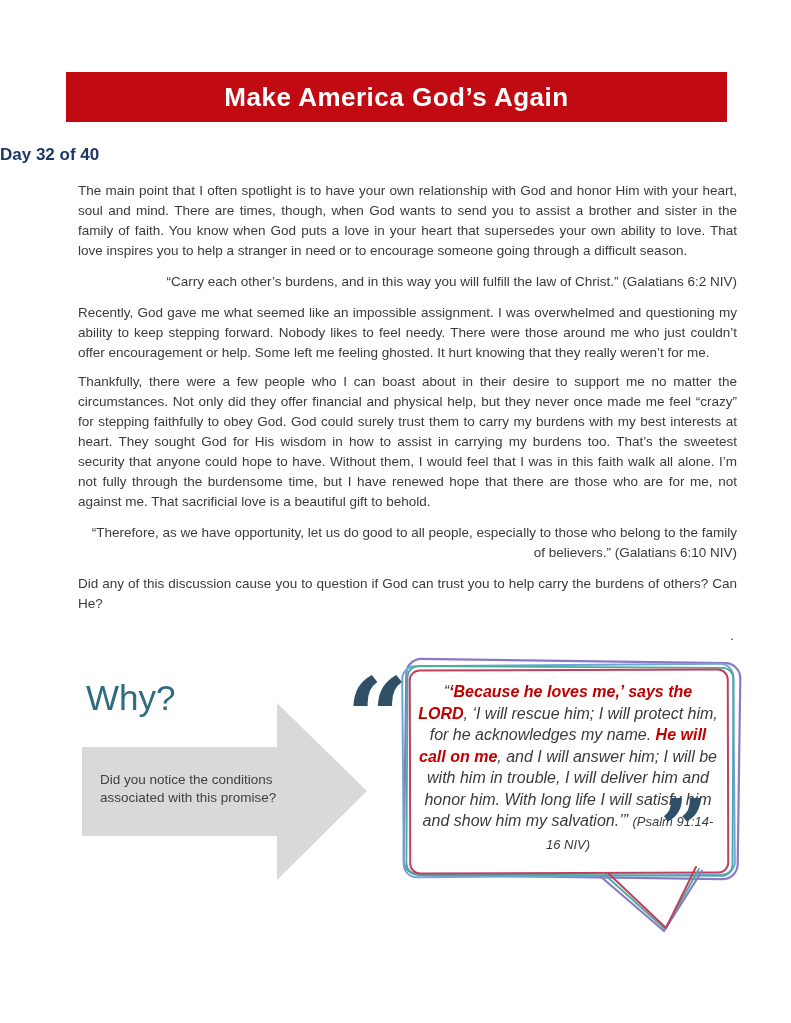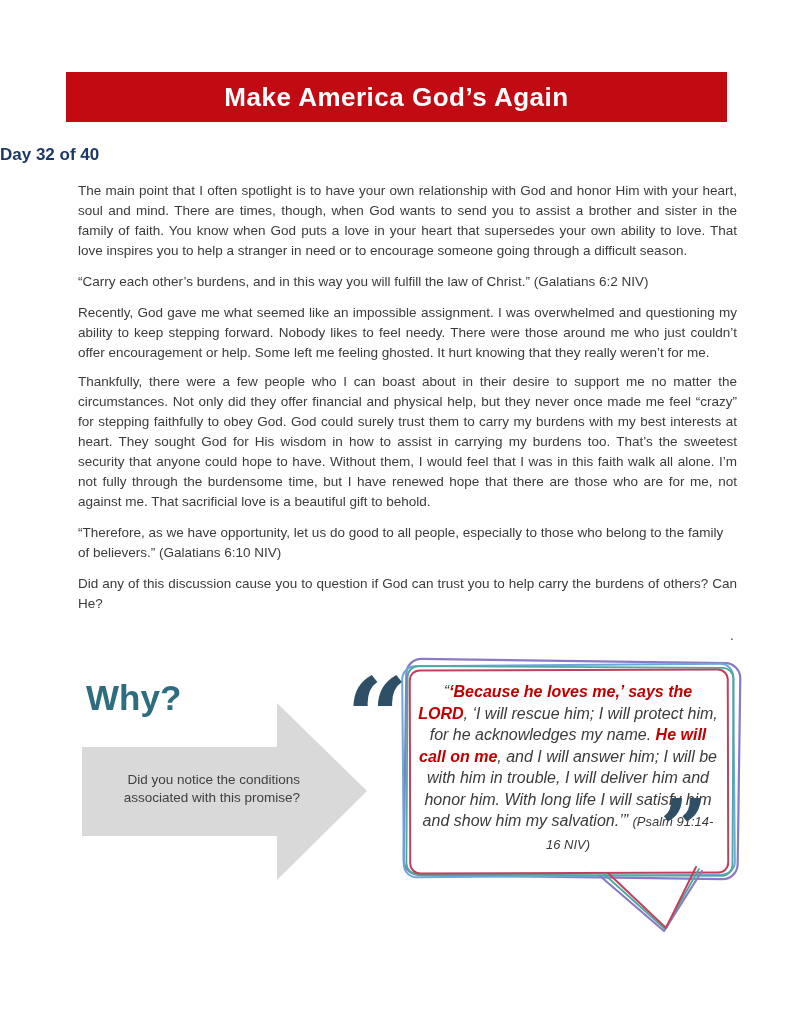--- a/index.html
+++ b/index.html
@@ -25,30 +25,30 @@
   .day-heading{
     position:absolute;left:0;top:145px;width:791px;text-align:left;
     color:#1b3866;font-size:17px;font-weight:bold;
   }
   
   .body-copy{
     position:absolute;left:66px;top:181px;width:659px;
     font-size:13.5px;line-height:20px;color:#3b3b3b;margin-left:12px;
   }
   .body-copy p{margin:0 0 9px 0;text-align:justify;}
-  .body-copy p.quote{text-align:left;margin:11px 0 11px 0;}
+  .body-copy p.quote{text-align:right;margin:11px 0 11px 0;}
   .stray-period{position:absolute;left:730px;top:628px;font-size:13.5px;color:#3b3b3b;}
   
   .why-label{
     position:absolute;left:86px;top:678px;
-    color:#2e6c80;font-size:35px;font-weight:bold;
+    color:#2e6c80;font-size:35px;font-weight:normal;
   }
   .arrow-svg{position:absolute;left:82px;top:703px;}
   .arrow-question{
-    position:absolute;left:100px;top:771px;width:200px;text-align:right;
+    position:absolute;left:100px;top:771px;width:200px;text-align:left;
     font-size:13.5px;line-height:18px;color:#3f3f3f;
   }
   
   .bubble-svg{position:absolute;left:398px;top:652px;}
   .bubble-text{
     position:absolute;left:418px;top:681px;width:300px;text-align:center;
     font-size:16px;line-height:21.5px;color:#3b3b3b;font-style:italic;
   }
   .verse-red{color:#c00000;font-weight:bold;}
   .verse-cite{font-size:13px;color:#3b3b3b;}

